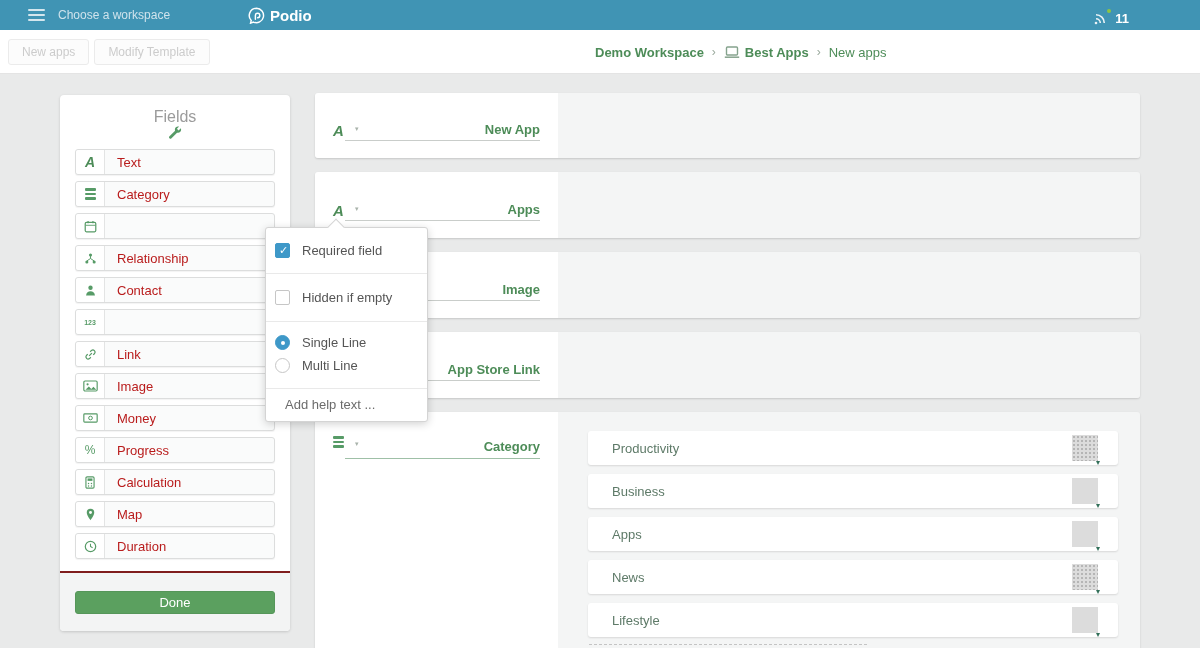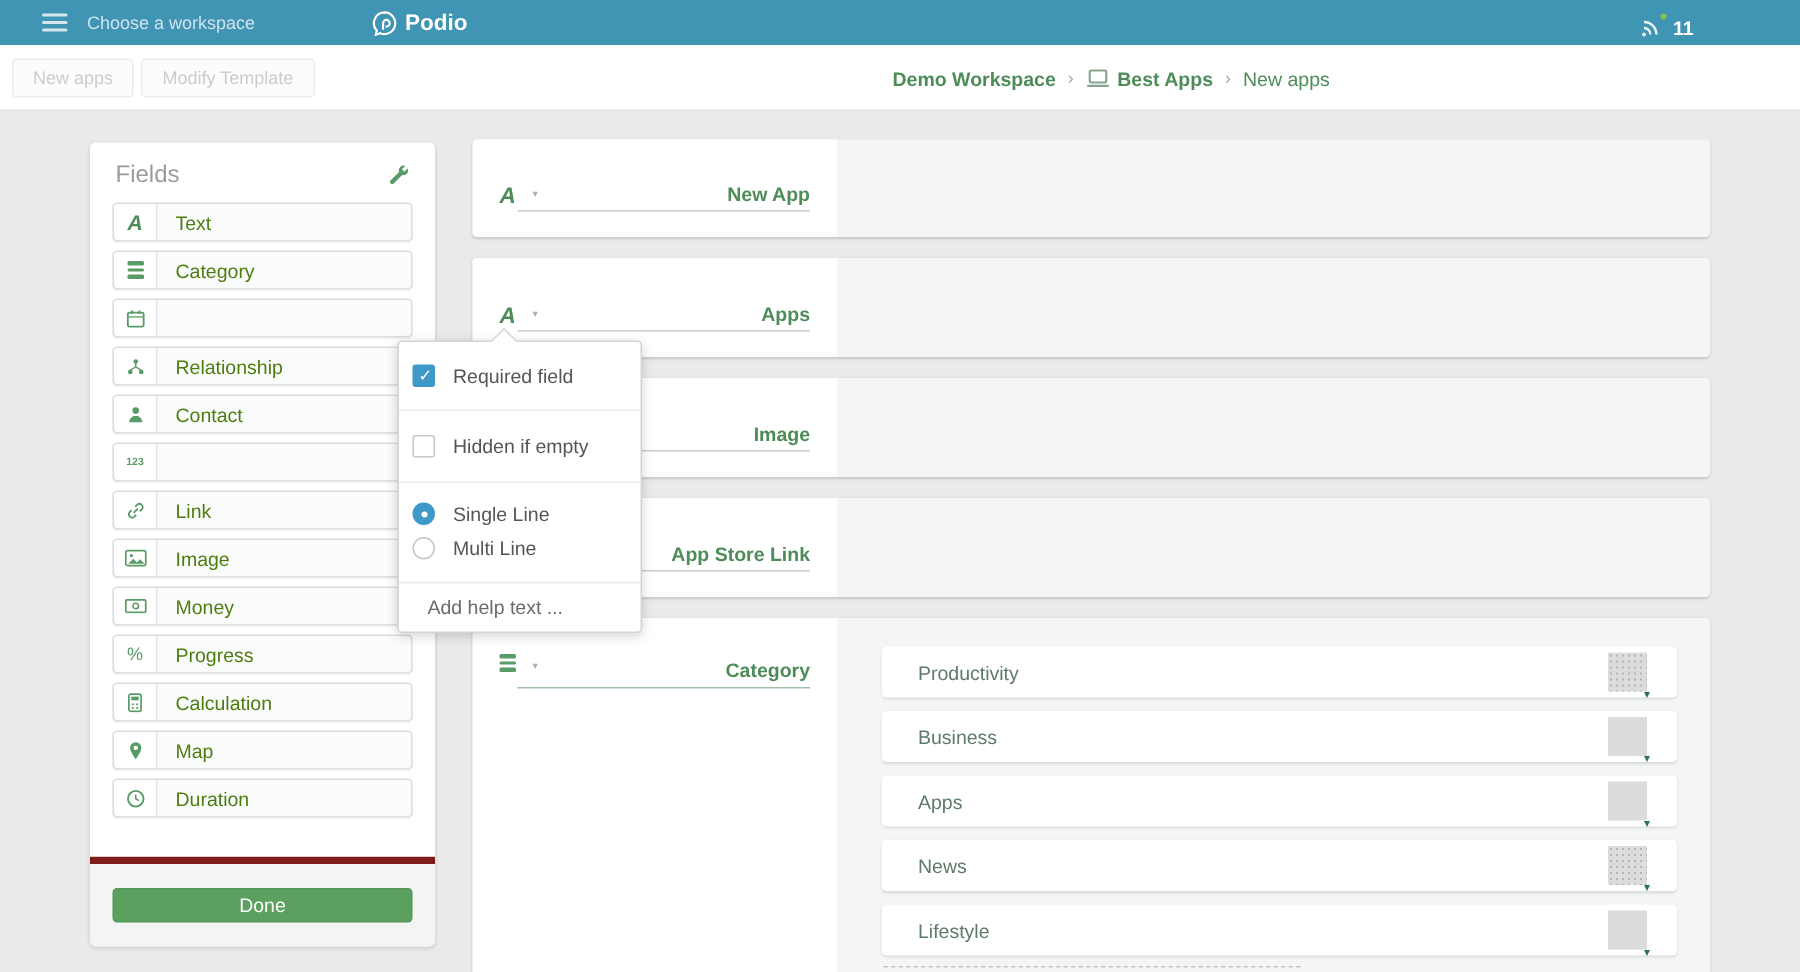--- a/index.html
+++ b/index.html
@@ -27,32 +27,32 @@
   .ghost-btn.first { margin-left:8px; }
   .ghost-btn + .ghost-btn { margin-left:5px; }
   .breadcrumb { position:absolute; left:595px; top:0; height:44px; display:flex; align-items:center; gap:8px; font-size:13px; }
   .crumb { color:#4d8c58; cursor:pointer; }
   .crumb.bold { font-weight:bold; }
   .sep { color:#9cab9f; font-size:12px; }
   .ws-icon { display:flex; margin-right:-3px; }
 
   
   .sidebar { position:absolute; left:60px; top:95px; width:230px; height:536px; background:#fff; border-radius:4px; box-shadow:0 1px 3px rgba(0,0,0,.16); z-index:10; }
-  .sidebar-head { display:flex; align-items:center; justify-content:space-between; padding:13px 17px 8px 17px; }
+  .sidebar-head { display:flex; align-items:center; justify-content:space-between; padding:13px 17px 8px 17px;flex-direction:column; }
   .sidebar-title { font-size:16px; color:#9b9b9b; }
   .wrench { cursor:pointer; display:flex; }
   .field-list { padding:1px 15px 0 15px; }
   .field-item { display:flex; align-items:stretch; height:26px; border:1px solid #dcdddd; border-radius:3px; margin-bottom:6px; background:#fafbfb; box-shadow:0 1px 1px rgba(0,0,0,.05); cursor:grab; }
   .fi-icon { width:29px; background:#fff; border-right:1px solid #e3e4e4; border-radius:3px 0 0 3px; display:flex; align-items:center; justify-content:center; }
-  .fi-label { flex:1; display:flex; align-items:center; padding-left:12px; font-size:13px; color:#4d7c0f; }
+  .fi-label { flex:1; display:flex; align-items:center; padding-left:12px; font-size:13px; color:#b91c1c; }
   .icon-A { font-size:14px; font-weight:bold; font-style:italic; color:#4d8c58; }
   .icon-123 { font-size:7px; font-weight:bold; color:#579b67; letter-spacing:0; }
   .icon-pct { font-size:12px; color:#579b67; }
   .bars i { display:block; width:11px; height:2.5px; background:#579b67; margin:2px 0; border-radius:1px; }
-  .sidebar-foot { position:absolute; left:0; right:0; bottom:0; height:60px; background:#f3f4f4; border-top:5px solid #7f1d1d; border-radius:0 0 4px 4px; display:flex; align-items:center; padding:0 15px; }
+  .sidebar-foot { position:absolute; left:0; right:0; bottom:0; height:60px; background:#f3f4f4; border-top:2px solid #7f1d1d; border-radius:0 0 4px 4px; display:flex; align-items:center; padding:0 15px; }
   .done-btn { flex:1; height:23px; background:#5ba05f; border:1px solid #559659; border-radius:3px; color:#fff; font-size:13px; cursor:pointer; font-family:inherit; }
 
   
   .frow { position:absolute; left:315px; width:825px; border-radius:3px; box-shadow:0 1px 2px rgba(0,0,0,.15); display:flex; }
   .frow-left { width:243px; background:#fff; border-radius:3px 0 0 3px; position:relative; }
   .frow-right { flex:1; background:#f4f5f5; border-radius:0 3px 3px 0; position:relative; }
   .underline { position:absolute; left:30px; right:18px; bottom:17px; border-bottom:1px solid #c9cdca; }
   .frow-label { position:absolute; right:18px; bottom:21px; font-size:13px; font-weight:bold; color:#4d8c58; white-space:nowrap; }
   .frow-icon { position:absolute; left:18px; bottom:18px; cursor:pointer; }
   .frow-icon .icon-A { font-size:15px; }

